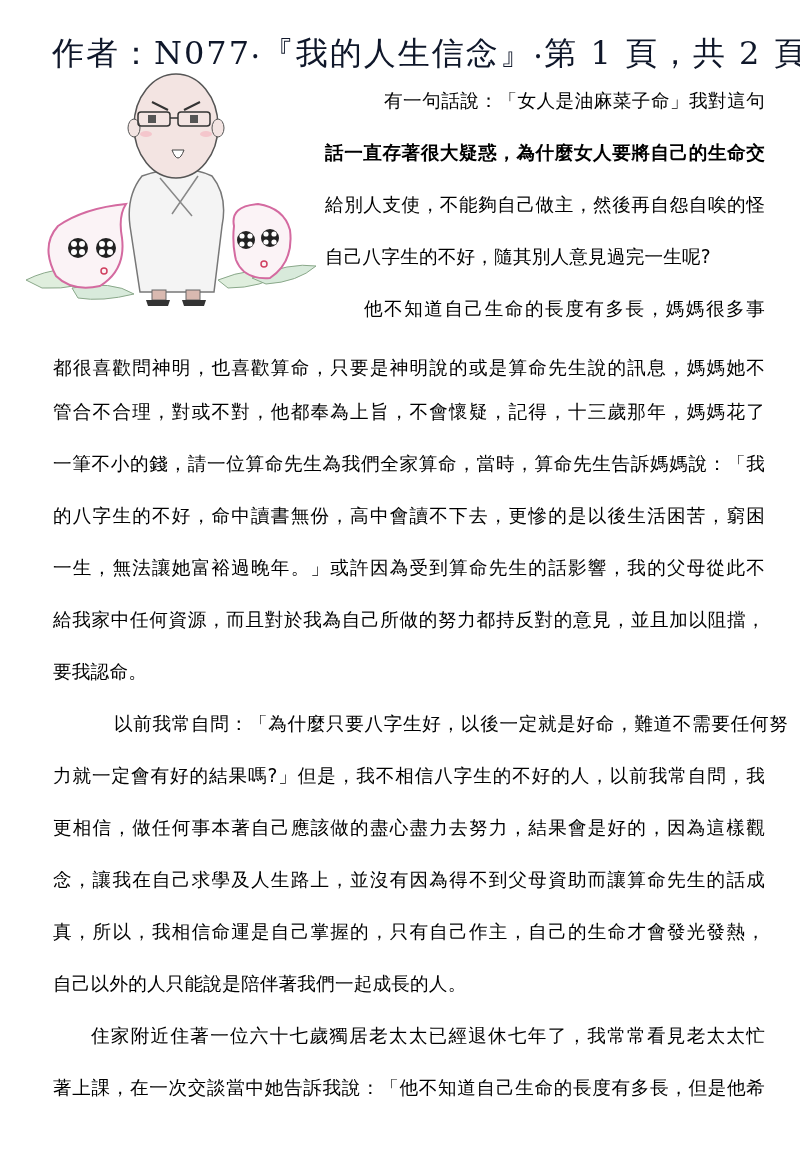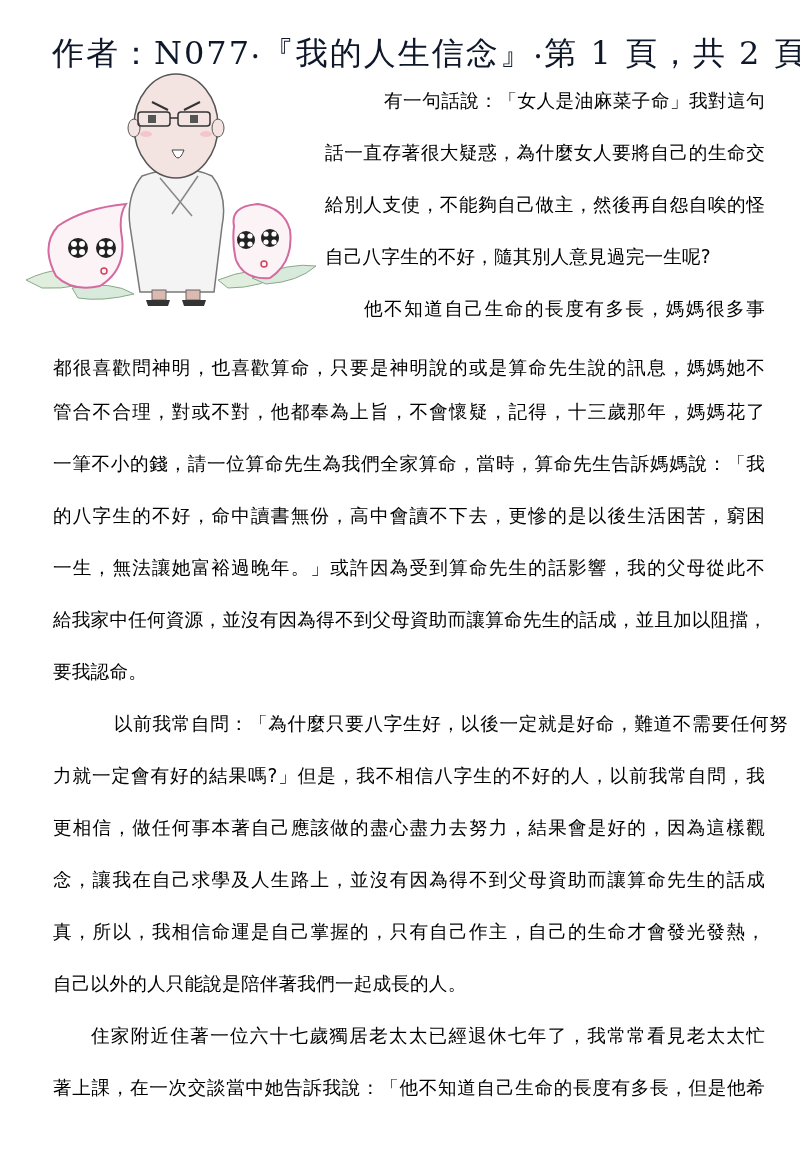--- a/index.html
+++ b/index.html
@@ -76,30 +76,30 @@
     <rect x="126" y="49" width="8" height="8" fill="#555"></rect>
     <rect x="168" y="49" width="8" height="8" fill="#555"></rect>
     <ellipse cx="124" cy="68" rx="6" ry="3" fill="#f4c6cc"></ellipse>
     <ellipse cx="184" cy="68" rx="6" ry="3" fill="#f4c6cc"></ellipse>
     <path d="M150 84 Q156 100 162 84 Z" fill="#fff" stroke="#444" stroke-width="1"></path>
   </g>
 </svg>
 
 <div>
   <div class="line" style="left:384px; top:88px; width:381px; text-align:justify; text-align-last:justify;">有一句話說：「女人是油麻菜子命」我對這句</div>
-  <div class="line wrap-right" style="top:140px;">話一直存著很大疑惑，為什麼女人要將自己的生命交</div>
+  <div class="line wrap-right" style="top:140px;font-weight:bold;">話一直存著很大疑惑，為什麼女人要將自己的生命交</div>
   <div class="line wrap-right" style="top:192px;">給別人支使，不能夠自己做主，然後再自怨自唉的怪</div>
   <div class="line wrap-right nojust" style="top:244px; width:auto;">自己八字生的不好，隨其別人意見過完一生呢?</div>
   <div class="line" style="left:364px; top:296px; width:401px; text-align:justify; text-align-last:justify;">他不知道自己生命的長度有多長，媽媽很多事</div>
   <div class="line full" style="top:347px;margin-top:8px;">都很喜歡問神明，也喜歡算命，只要是神明說的或是算命先生說的訊息，媽媽她不</div>
   <div class="line full" style="top:399px;">管合不合理，對或不對，他都奉為上旨，不會懷疑，記得，十三歲那年，媽媽花了</div>
   <div class="line full" style="top:451px;">一筆不小的錢，請一位算命先生為我們全家算命，當時，算命先生告訴媽媽說：「我</div>
   <div class="line full" style="top:503px;">的八字生的不好，命中讀書無份，高中會讀不下去，更慘的是以後生活困苦，窮困</div>
   <div class="line full" style="top:555px;">一生，無法讓她富裕過晚年。」或許因為受到算命先生的話影響，我的父母從此不</div>
-  <div class="line full" style="top:607px;">給我家中任何資源，並沒有因為得不到父母資助而讓算命先生的話成，並且加以阻擋，</div>
+  <div class="line full" style="top:607px;">給我家中任何資源，而且對於我為自己所做的努力都持反對的意見，並且加以阻擋，</div>
   <div class="line full nojust" style="top:659px; width:auto;">要我認命。</div>
   <div class="line" style="left:91px; top:711px; width:674px; text-align:justify; text-align-last:justify;margin-left:23px;">以前我常自問：「為什麼只要八字生好，以後一定就是好命，難道不需要任何努</div>
   <div class="line full" style="top:763px;">力就一定會有好的結果嗎?」但是，我不相信八字生的不好的人，以前我常自問，我</div>
   <div class="line full" style="top:815px;">更相信，做任何事本著自己應該做的盡心盡力去努力，結果會是好的，因為這樣觀</div>
   <div class="line full" style="top:867px;">念，讓我在自己求學及人生路上，並沒有因為得不到父母資助而讓算命先生的話成</div>
   <div class="line full" style="top:919px;">真，所以，我相信命運是自己掌握的，只有自己作主，自己的生命才會發光發熱，</div>
   <div class="line full nojust" style="top:971px; width:auto;">自己以外的人只能說是陪伴著我們一起成長的人。</div>
   <div class="line" style="left:91px; top:1023px; width:674px; text-align:justify; text-align-last:justify;">住家附近住著一位六十七歲獨居老太太已經退休七年了，我常常看見老太太忙</div>
   <div class="line full" style="top:1075px;">著上課，在一次交談當中她告訴我說：「他不知道自己生命的長度有多長，但是他希</div>
 </div>

